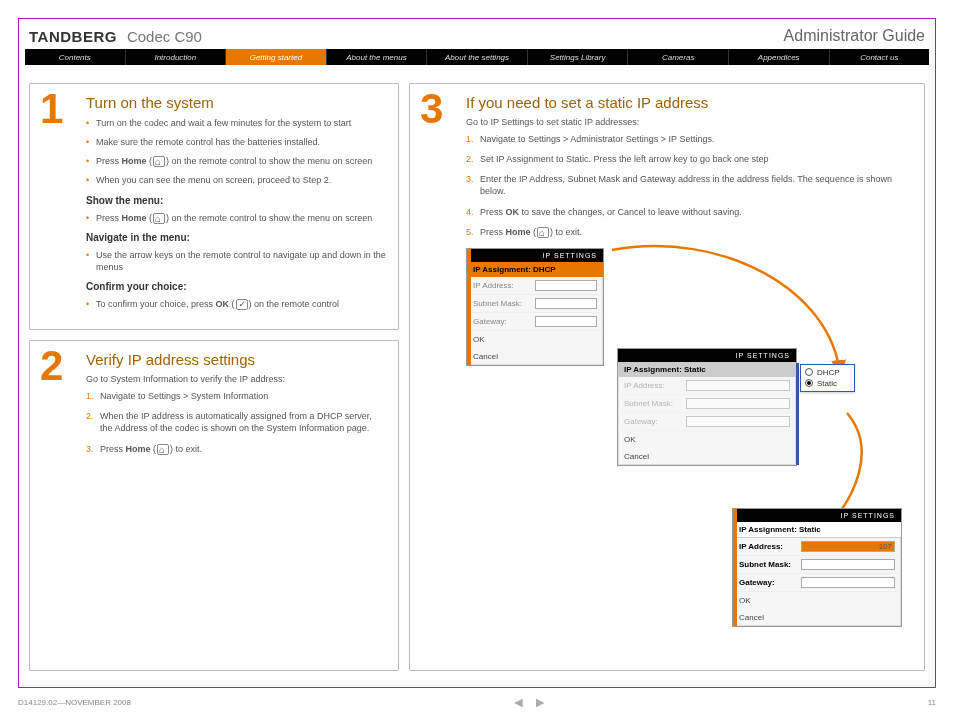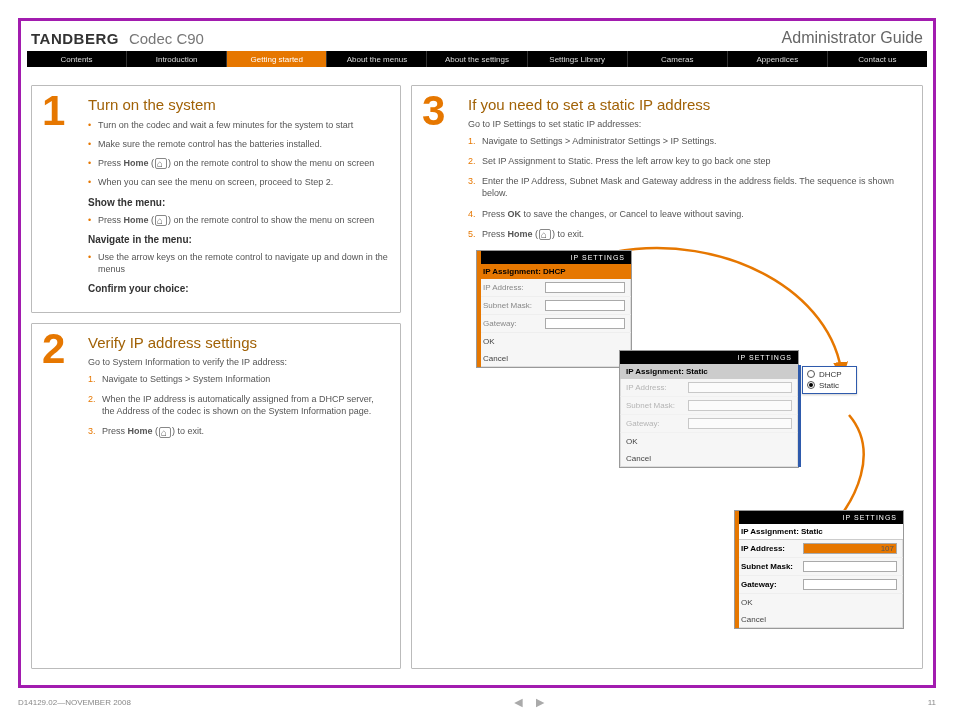--- a/index.html
+++ b/index.html
@@ -5,21 +5,21 @@
   * { box-sizing: border-box; margin: 0; padding: 0; }
   body {
     font-family: Arial, Helvetica, sans-serif;
     background: #fff;
     width: 954px;
     height: 718px;
     position: relative;
     color: #333;
   }
   .page {
-    border: 3px solid #a21caf;
+    border: 1px solid #a21caf;
     position: absolute;
     left: 18px; right: 18px; top: 18px; bottom: 30px;
     background: #fff;
   }
   .header {
     display: flex;
     align-items: flex-end;
     justify-content: space-between;
     padding: 8px 10px 4px 10px;
   }
@@ -36,20 +36,21 @@
     color: #ddd;
     margin: 0 6px;
   }
   .navbar .nav-item {
     flex: 1;
     display: flex;
     align-items: center;
     justify-content: center;
     border-right: 1px solid #333;
     cursor: pointer;
+    font-style: italic;
   }
   .navbar .nav-item:last-child { border-right: none; }
   .navbar .nav-item.active { background: #e67700; color: #fff; }
   .content {
     display: flex;
     gap: 10px;
     padding: 10px;
     position: absolute;
     top: 54px; left: 0; right: 0; bottom: 6px;
   }
@@ -204,20 +205,23 @@
             </ul>
           <div class="subhead">Show the menu:</div>
           <ul class="bullets" id="p1b">
               <li>Press <b>Home</b> (<span class="home-ico"></span>) on the remote control to show the menu on screen</li>
             </ul>
           <div class="subhead">Navigate in the menu:</div>
           <ul class="bullets" id="p1c">
               <li>Use the arrow keys on the remote control to navigate up and down in the menus</li>
             </ul>
           <div class="subhead">Confirm your choice:</div>
+          <ul class="bullets" id="p1d">
+              <li>To confirm your choice, press <b>OK</b> (<span class="check-ico"></span>) on the remote control</li>
+            </ul>
         </div>
       </div>
 
       <div class="panel" style="flex:1;">
         <div class="big-num">2</div>
         <div class="panel-body">
           <h2>Verify IP address settings</h2>
           <div class="intro">Go to System Information to verify the IP address:</div>
           <ol class="steps" id="p2s">
               <li>Navigate to Settings &gt; System Information</li>
@@ -256,21 +260,21 @@
 
           <svg class="arrow" style="left:325px; top:160px;" width="120" height="140">
             <defs>
                 <marker id="ah2" markerWidth="8" markerHeight="8" refX="6" refY="3" orient="auto">
                   <path d="M0,0 L7,3 L0,6 Z" fill="#e67700"></path>
                 </marker>
               </defs>
             <path d="M60,5 C90,40 70,90 35,125" stroke="#e67700" stroke-width="2.5" fill="none" marker-end="url(#ah2)"></path>
           </svg>
 
-          <div class="shot" style="left:12px; top:0; width:156px;">
+          <div class="shot" style="left:4px; top:0; width:138px;">
             <div class="side-strip"></div>
             <div class="titlebar">IP SETTINGS</div>
             <div class="highlight-row">IP Assignment: DHCP</div>
             <div class="field-row">
                 <span class="lbl">IP Address:</span>
                 <span class="inp"></span>
               </div>
             <div class="field-row">
                 <span class="lbl">Subnet Mask:</span>
                 <span class="inp"></span>

